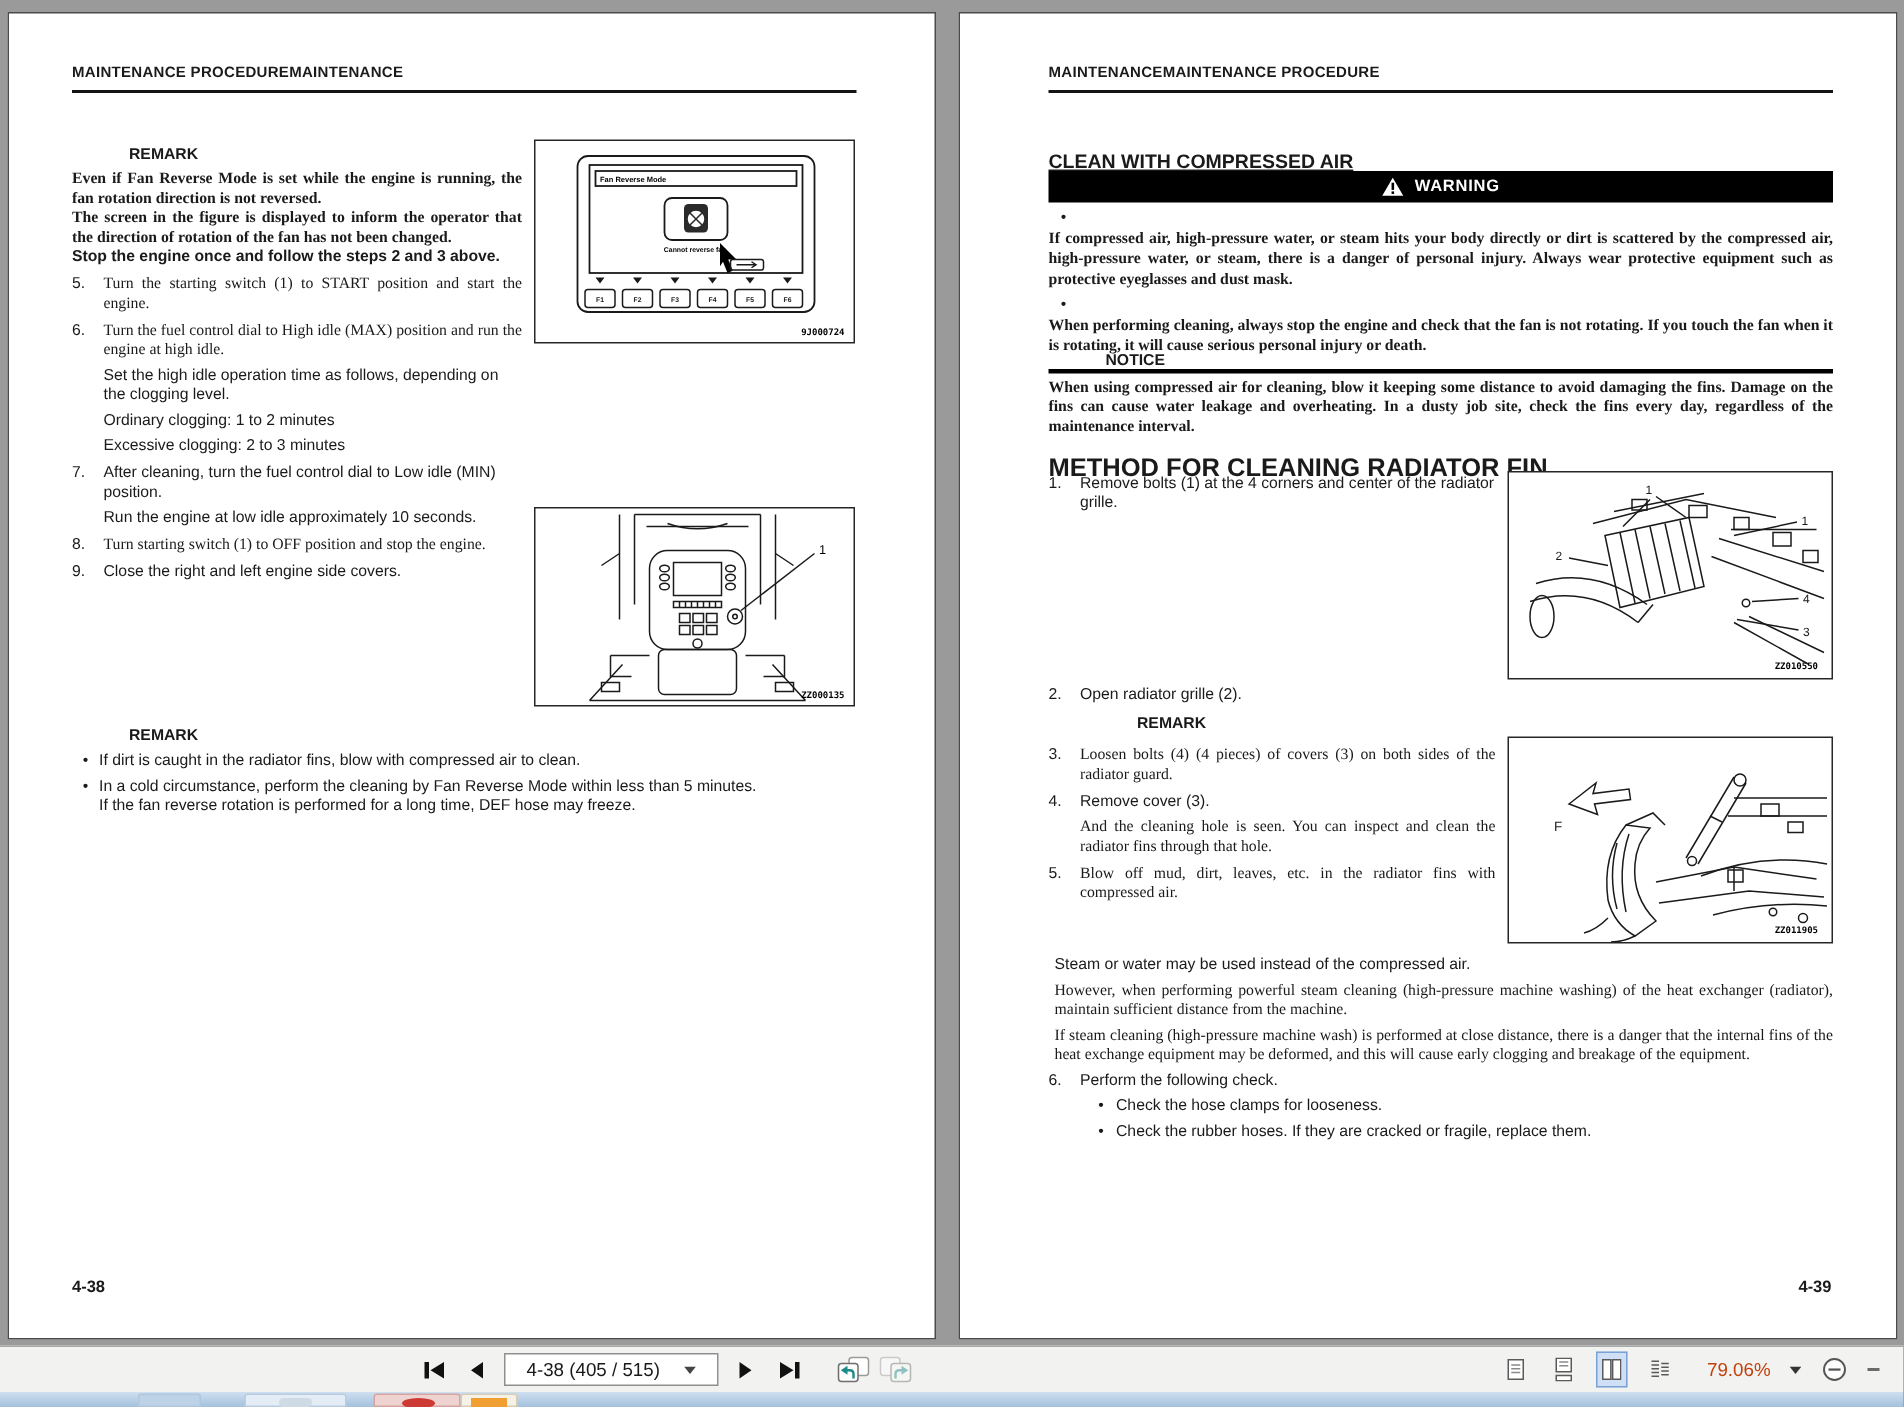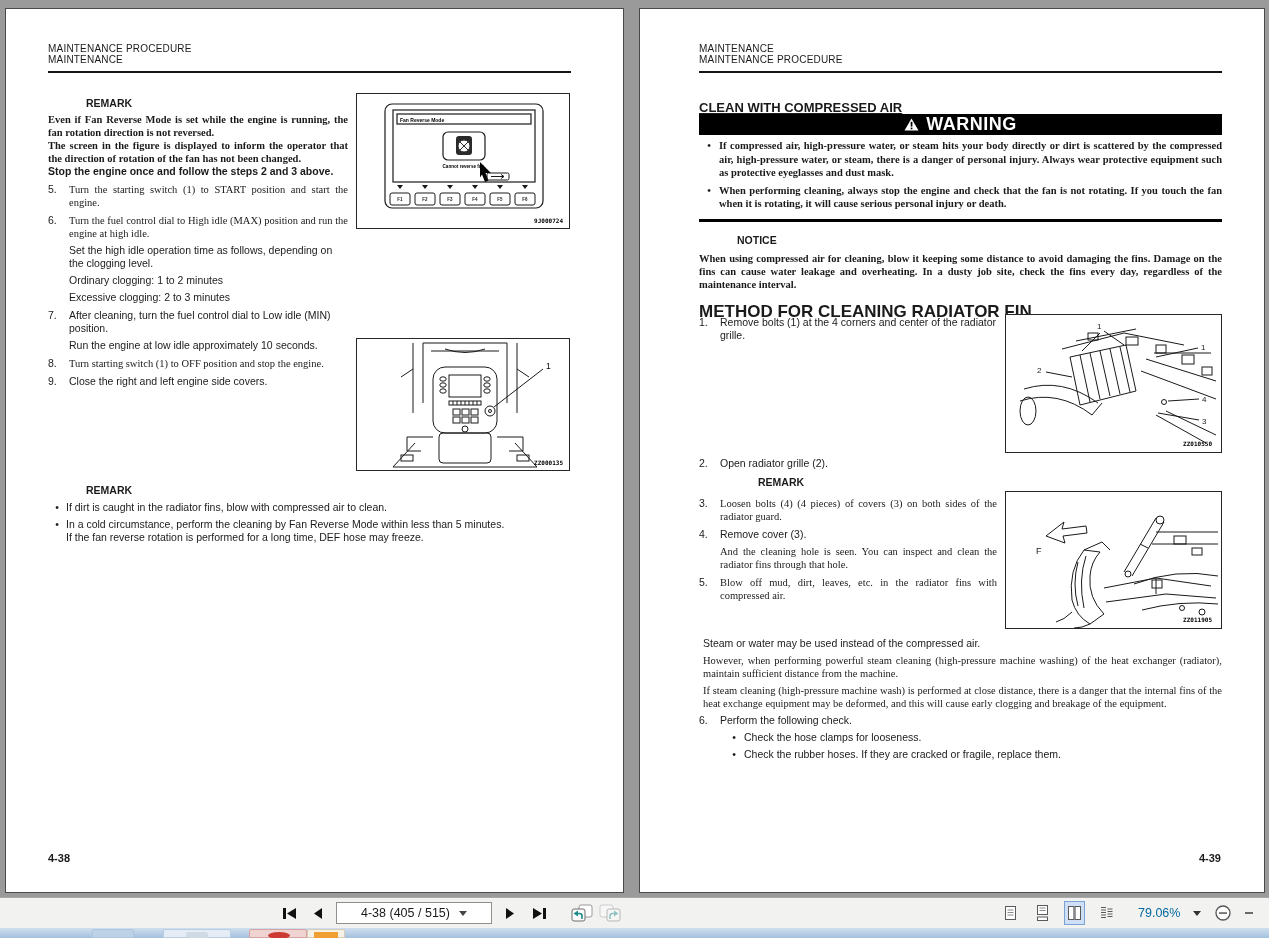--- a/index.html
+++ b/index.html
@@ -15,22 +15,22 @@
     position: absolute;
     background: #ffffff;
     border: 1px solid #4a4a4a;
   }
   #page-left  { left: 5px;   top: 8px; width: 619px; height: 885px; }
   #page-right { left: 639px; top: 8px; width: 626px; height: 885px; }
 
   .hdr {
     position: absolute; top: 34px;
     display: flex; justify-content: flex-start;
-    font-size: 10px; font-weight: normal; letter-spacing: .2px;
-    border-bottom: 2.5px solid #141414; padding-bottom: 6px; flex-direction: column;
+    font-size: 10px; font-weight: bold; letter-spacing: .2px;
+    border-bottom: 2.5px solid #141414; padding-bottom: 6px;
   }
   #page-left  .hdr { left: 42px; width: 523px; }
   #page-right .hdr { left: 59px; width: 523px; }
 
   .body-text { font-size: 10.5px; line-height: 13px; }
   .bold { font-weight: bold; }
   .just { text-align: justify; font-family: Liberation Serif, serif; }
 
   
   .lcol { position: absolute; left: 42px; top: 88px; width: 300px; }
@@ -57,22 +57,22 @@
   .pgnum { position: absolute; top: 843px; font-size: 11px; font-weight: bold; }
   #page-left  .pgnum { left: 42px; }
   #page-right .pgnum { right: 43px; }
 
   
   .sec-title { position: absolute; left: 59px; top: 91px; font-size: 13px; font-weight: bold; text-decoration: underline; }
   .warnbox { position: absolute; left: 59px; top: 105px; width: 523px;
              border-bottom: 3px solid #000; padding-bottom: 8px; }
   .warnbar { background: #000; color: #fff; height: 21px;
              display: flex; align-items: center; justify-content: center; gap: 7px;
-             font-size: 18px; font-weight: bold; letter-spacing: .5px; }
-  .warnbox .bullet { font-weight: bold; line-height: 13.5px; }
+             font-size: 11px; font-weight: bold; letter-spacing: .5px; }
+  .warnbox .bullet { font-weight: bold; line-height: 13.5px; flex-direction: column; }
   .warnbox .bullet .bm { width: 20px; }
   .noticebox { position: absolute; left: 59px; top: 225px; width: 523px; }
   .noticebox .remark-title { margin-bottom: 5px; }
   .method-title { position: absolute; left: 59px; top: 293px; font-size: 17px; font-weight: bold; }
   .rcol1 { position: absolute; left: 59px; top: 307px; width: 298px; }
   .rcol2 { position: absolute; left: 59px; top: 448px; width: 298px; }
   .rcol2 .remark-title { margin-top: 6px; }
   .rwide { position: absolute; left: 59px; top: 628px; width: 523px; }
   .rwide .sub-wide { margin-left: 4px; margin-bottom: 4px; }
   .rwide .step { margin-top: 2px; }
@@ -81,30 +81,30 @@
 
   
   #toolbar {
     position: absolute; left: 0; top: 897px; width: 1269px; height: 31px;
     background: #f2f2f1; border-top: 1px solid #a8a8a8;
   }
   .navgrp { position: absolute; left: 278px; top: 0; height: 30px;
             display: flex; align-items: center; gap: 7px; }
   .tbtn { width: 22px; height: 24px; display: flex; align-items: center; justify-content: center;
           background: transparent; border: none; cursor: default; }
-  .pagebox { width: 156px; height: 22px; background: #fff; border: 1px solid #8f8f8f;
-             display: flex; align-items: center; font-size: 12.5px; padding: 0 24px; }
+  .pagebox { width: 143px; height: 22px; background: #fff; border: 1px solid #8f8f8f;
+             display: flex; align-items: center; font-size: 12.5px; padding: 0 14px; }
   .pagebox .pv { flex: 1; white-space: nowrap; }
   .histgrp { display: flex; gap: 6px; margin-left: 14px; align-items: center; }
   .zoomgrp { position: absolute; left: 1000px; top: 0; height: 30px;
              display: flex; align-items: center; gap: 11px; }
   .laybtn { width: 21px; height: 24px; display: flex; align-items: center; justify-content: center;
             border: 1px solid transparent; background: transparent; }
   .laybtn.sel { background: #cfe0f6; border: 1px solid #7aa2d4; }
-  .pct { font-size: 12.5px; color: #0369a1; margin-left: 10px; }
+  .pct { font-size: 12.5px; color: #c2410c; margin-left: 10px; }
   .caret { margin-left: 2px; display: flex; align-items: center; }
 
   
   #taskbar { position: absolute; left: 0; top: 928px; width: 1269px; height: 10px;
              background: linear-gradient(#cfdff0, #a4c1dd); overflow: hidden; }
   .tkb { position: absolute; top: 1px; height: 9px; border-radius: 2px 2px 0 0; }
   .tkb1 { left: 163px; width: 68px; background: #e4ecf5; border: 1px solid #b9cce0; }
   .tkb1 i { position:absolute; left: 22px; top: 2px; width: 22px; height: 6px;
             background: #cfdbe4; border-radius: 3px; }
   .tkb2 { left: 249px; width: 58px; background: #efd3d1; border: 1px solid #d6a3a0; }

